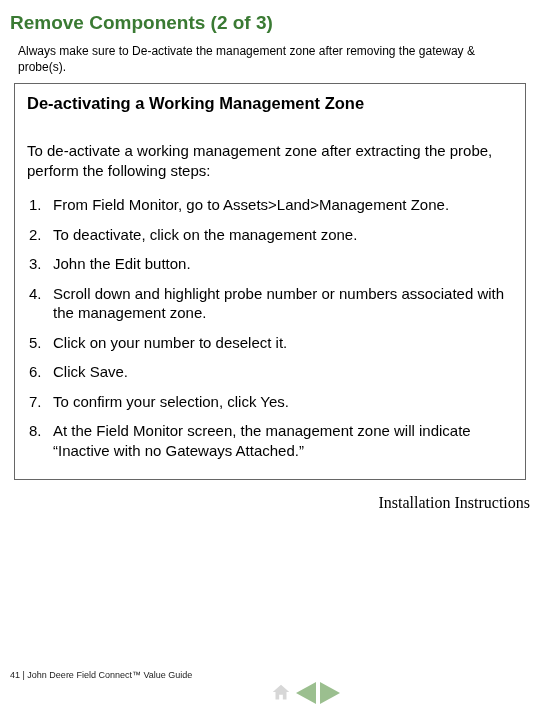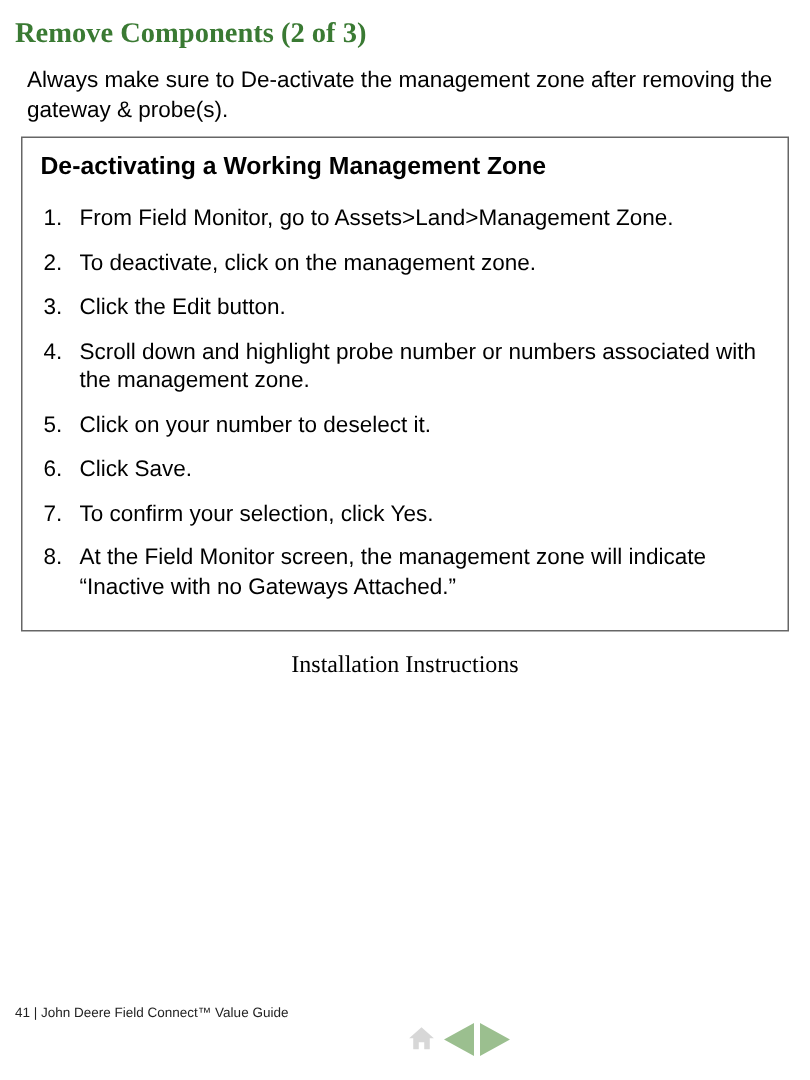--- a/index.html
+++ b/index.html
@@ -12,37 +12,36 @@
     overflow: hidden;
   }
   .page {
     padding: 10px 10px 0 10px;
   }
   .title {
     color: #3a7a33;
     font-weight: bold;
     font-size: 19px;
     padding: 2px 0 10px 0;
-    font-family: Liberation Serif, serif;
   }
   .intro {
-    font-size: 15px;
+    font-size: 12px;
     color: #000;
     padding: 0 8px 8px 8px;
     line-height: 1.3;
   }
   .box {
     border: 1px solid #666;
     margin: 0 4px;
     padding: 10px 12px 14px 12px;
   }
   .box-heading {
     font-weight: bold;
     font-size: 16.5px;
-    margin-bottom: 10px;
+    margin-bottom: 28px;
   }
   .box-lead {
     font-size: 15px;
     line-height: 1.3;
     margin-bottom: 10px;
   }
   .steps {
     list-style: none;
     counter-reset: step;
   }
@@ -52,21 +51,21 @@
     line-height: 1.3;
     padding: 5px 0 5px 26px;
     position: relative;
   }
   .steps li::before {
     content: counter(step) ".";
     position: absolute;
     left: 2px;
   }
   .section-label {
-    text-align: center;
+    text-align: right;
     font-family: Georgia, 'Times New Roman', serif;
     font-size: 16px;
     padding: 14px 0;
   }
   .footer {
     position: absolute;
     left: 10px;
     bottom: 40px;
     font-size: 9px;
     color: #222;
@@ -97,24 +96,25 @@
 </style>
 </head>
 <body>
 
 <div class="page">
   <div class="title">Remove Components (2 of 3)</div>
   <div class="intro">Always make sure to De-activate the management zone after removing the gateway &amp; probe(s).</div>
 
   <div class="box">
     <div class="box-heading">De-activating a Working Management Zone</div>
+    <div class="box-lead">To de-activate a working management zone after extracting the probe, perform the following steps:</div>
     <ol class="steps">
       <li>From Field Monitor, go to Assets&gt;Land&gt;Management Zone.</li>
       <li>To deactivate, click on the management zone.</li>
-      <li>Click the Edit button.</li>
+      <li>John the Edit button.</li>
       <li>Scroll down and highlight probe number or numbers associated with the management zone.</li>
       <li>Click on your number to deselect it.</li>
       <li>Click Save.</li>
       <li>To confirm your selection, click Yes.</li>
       <li>At the Field Monitor screen, the management zone will indicate “Inactive with no Gateways Attached.”</li>
     </ol>
   </div>
 
   <div class="section-label">Installation Instructions</div>
 </div>

